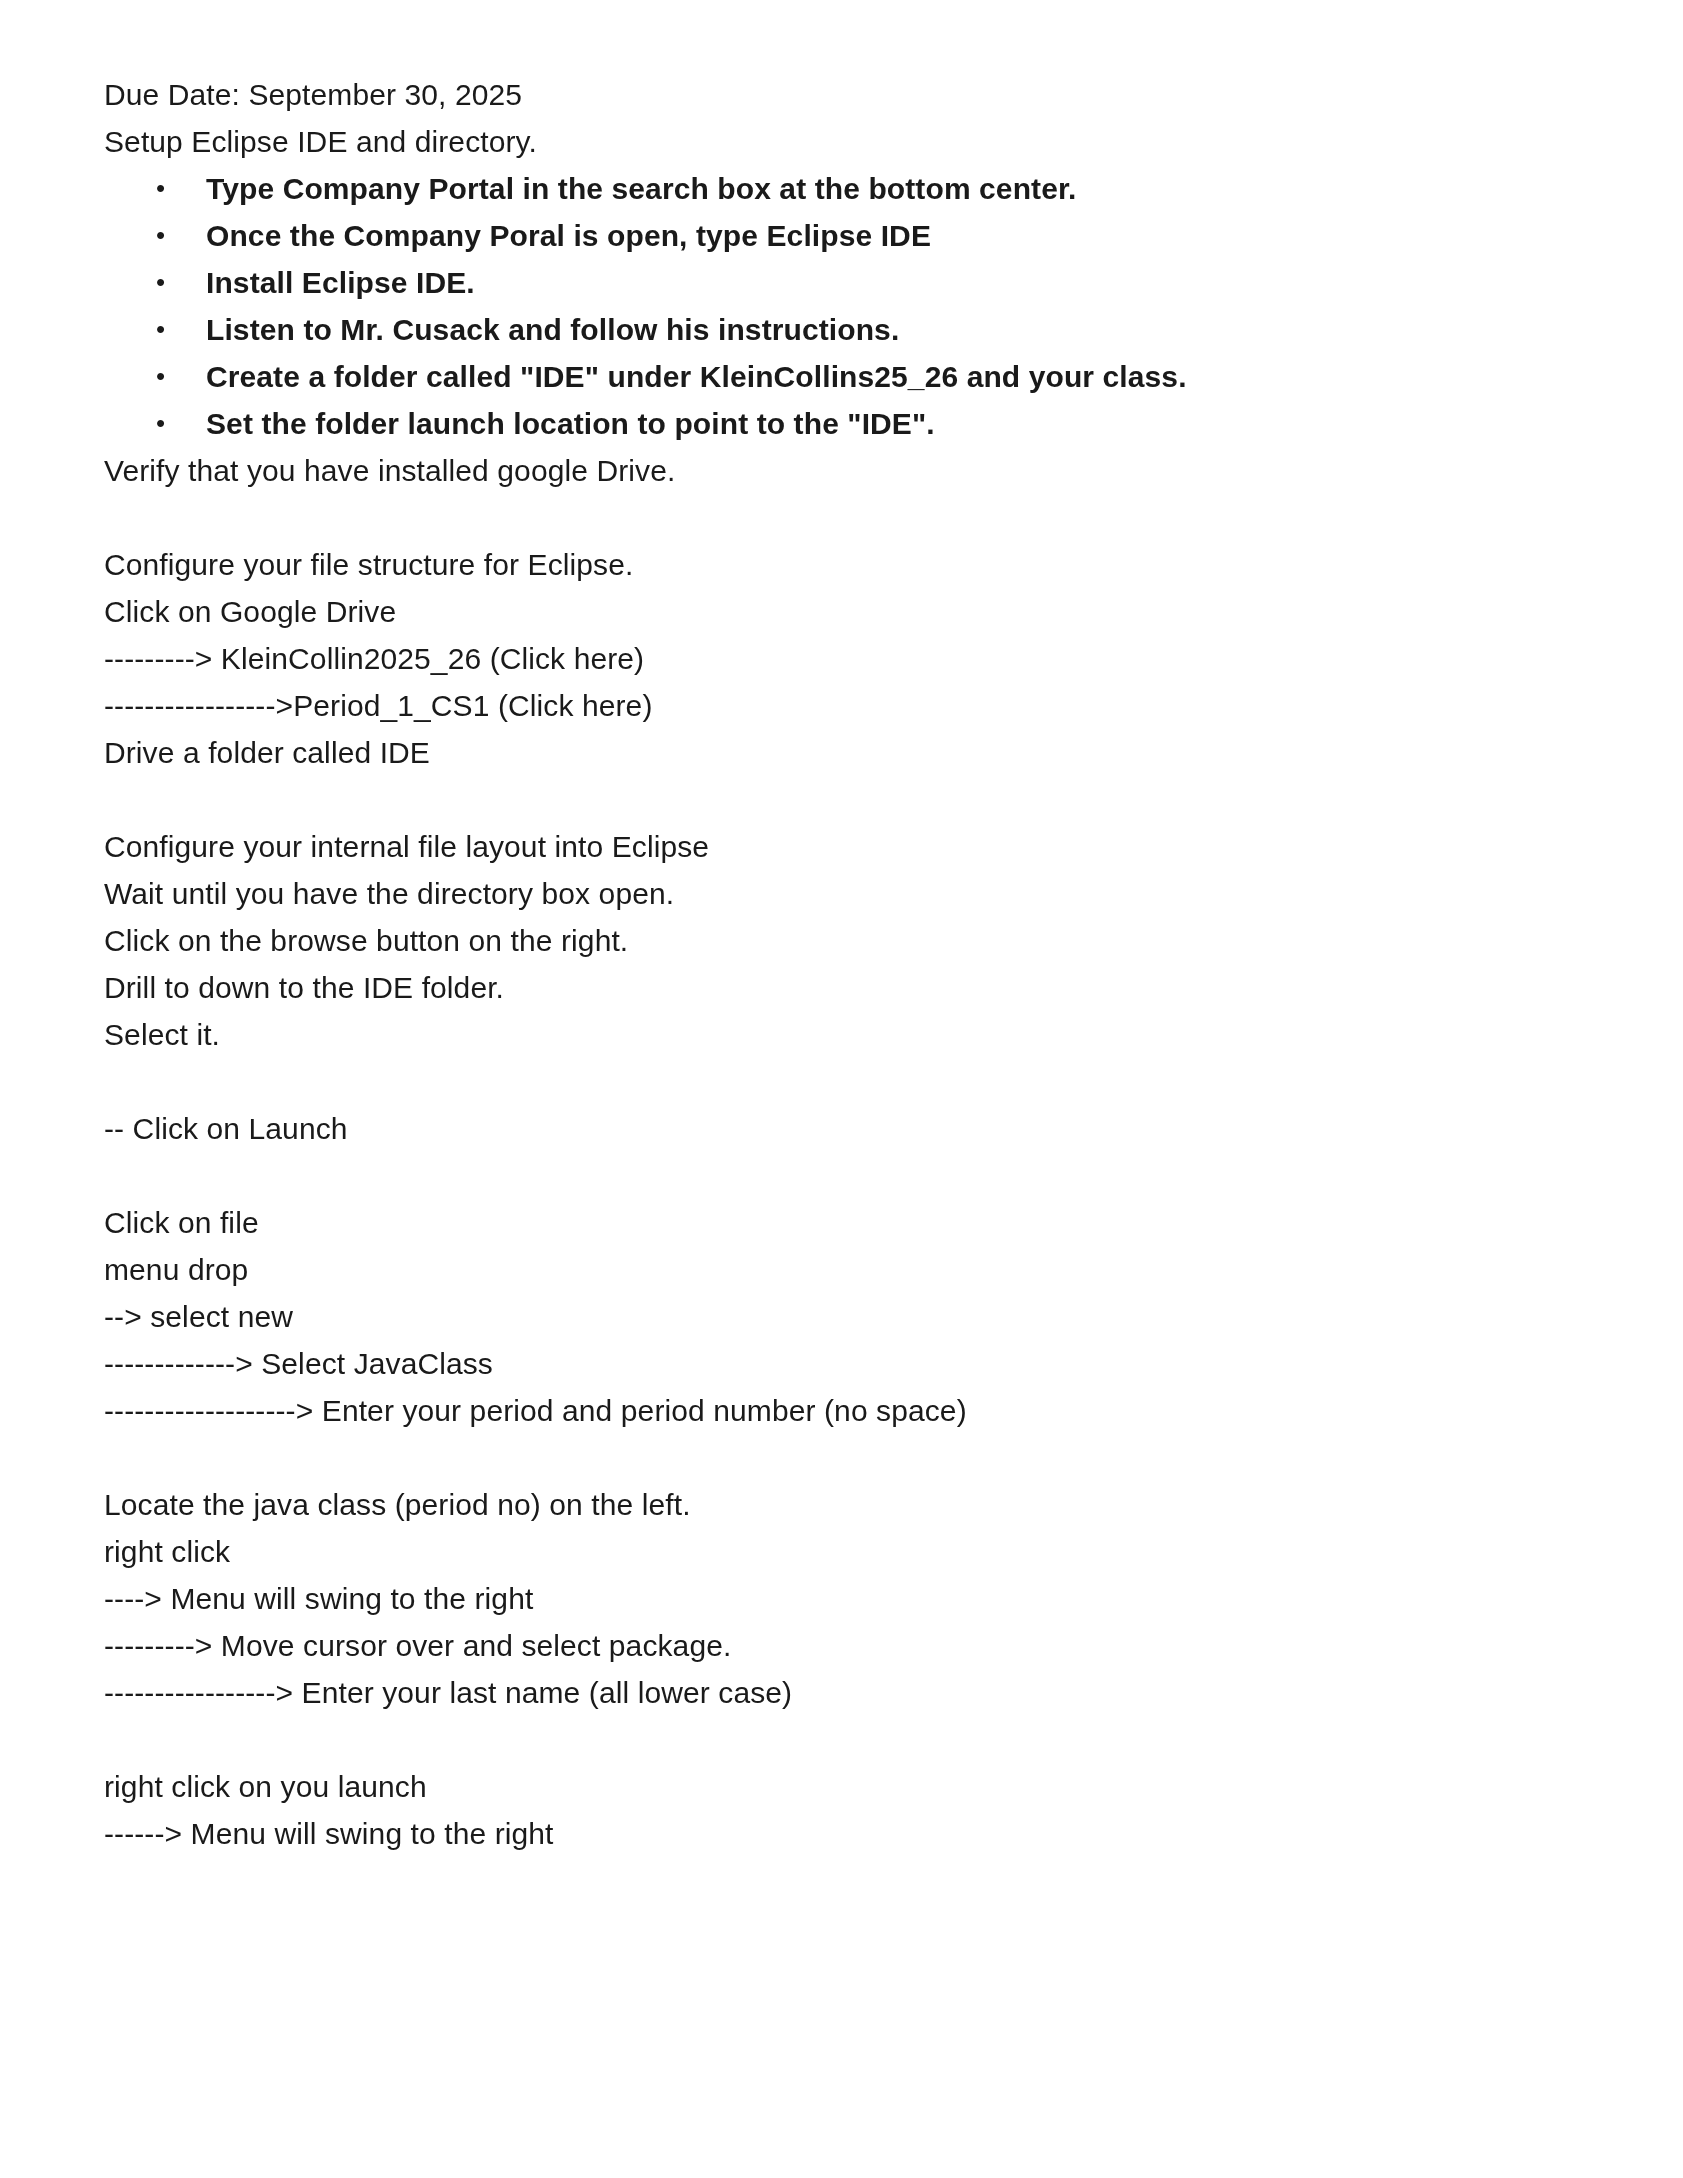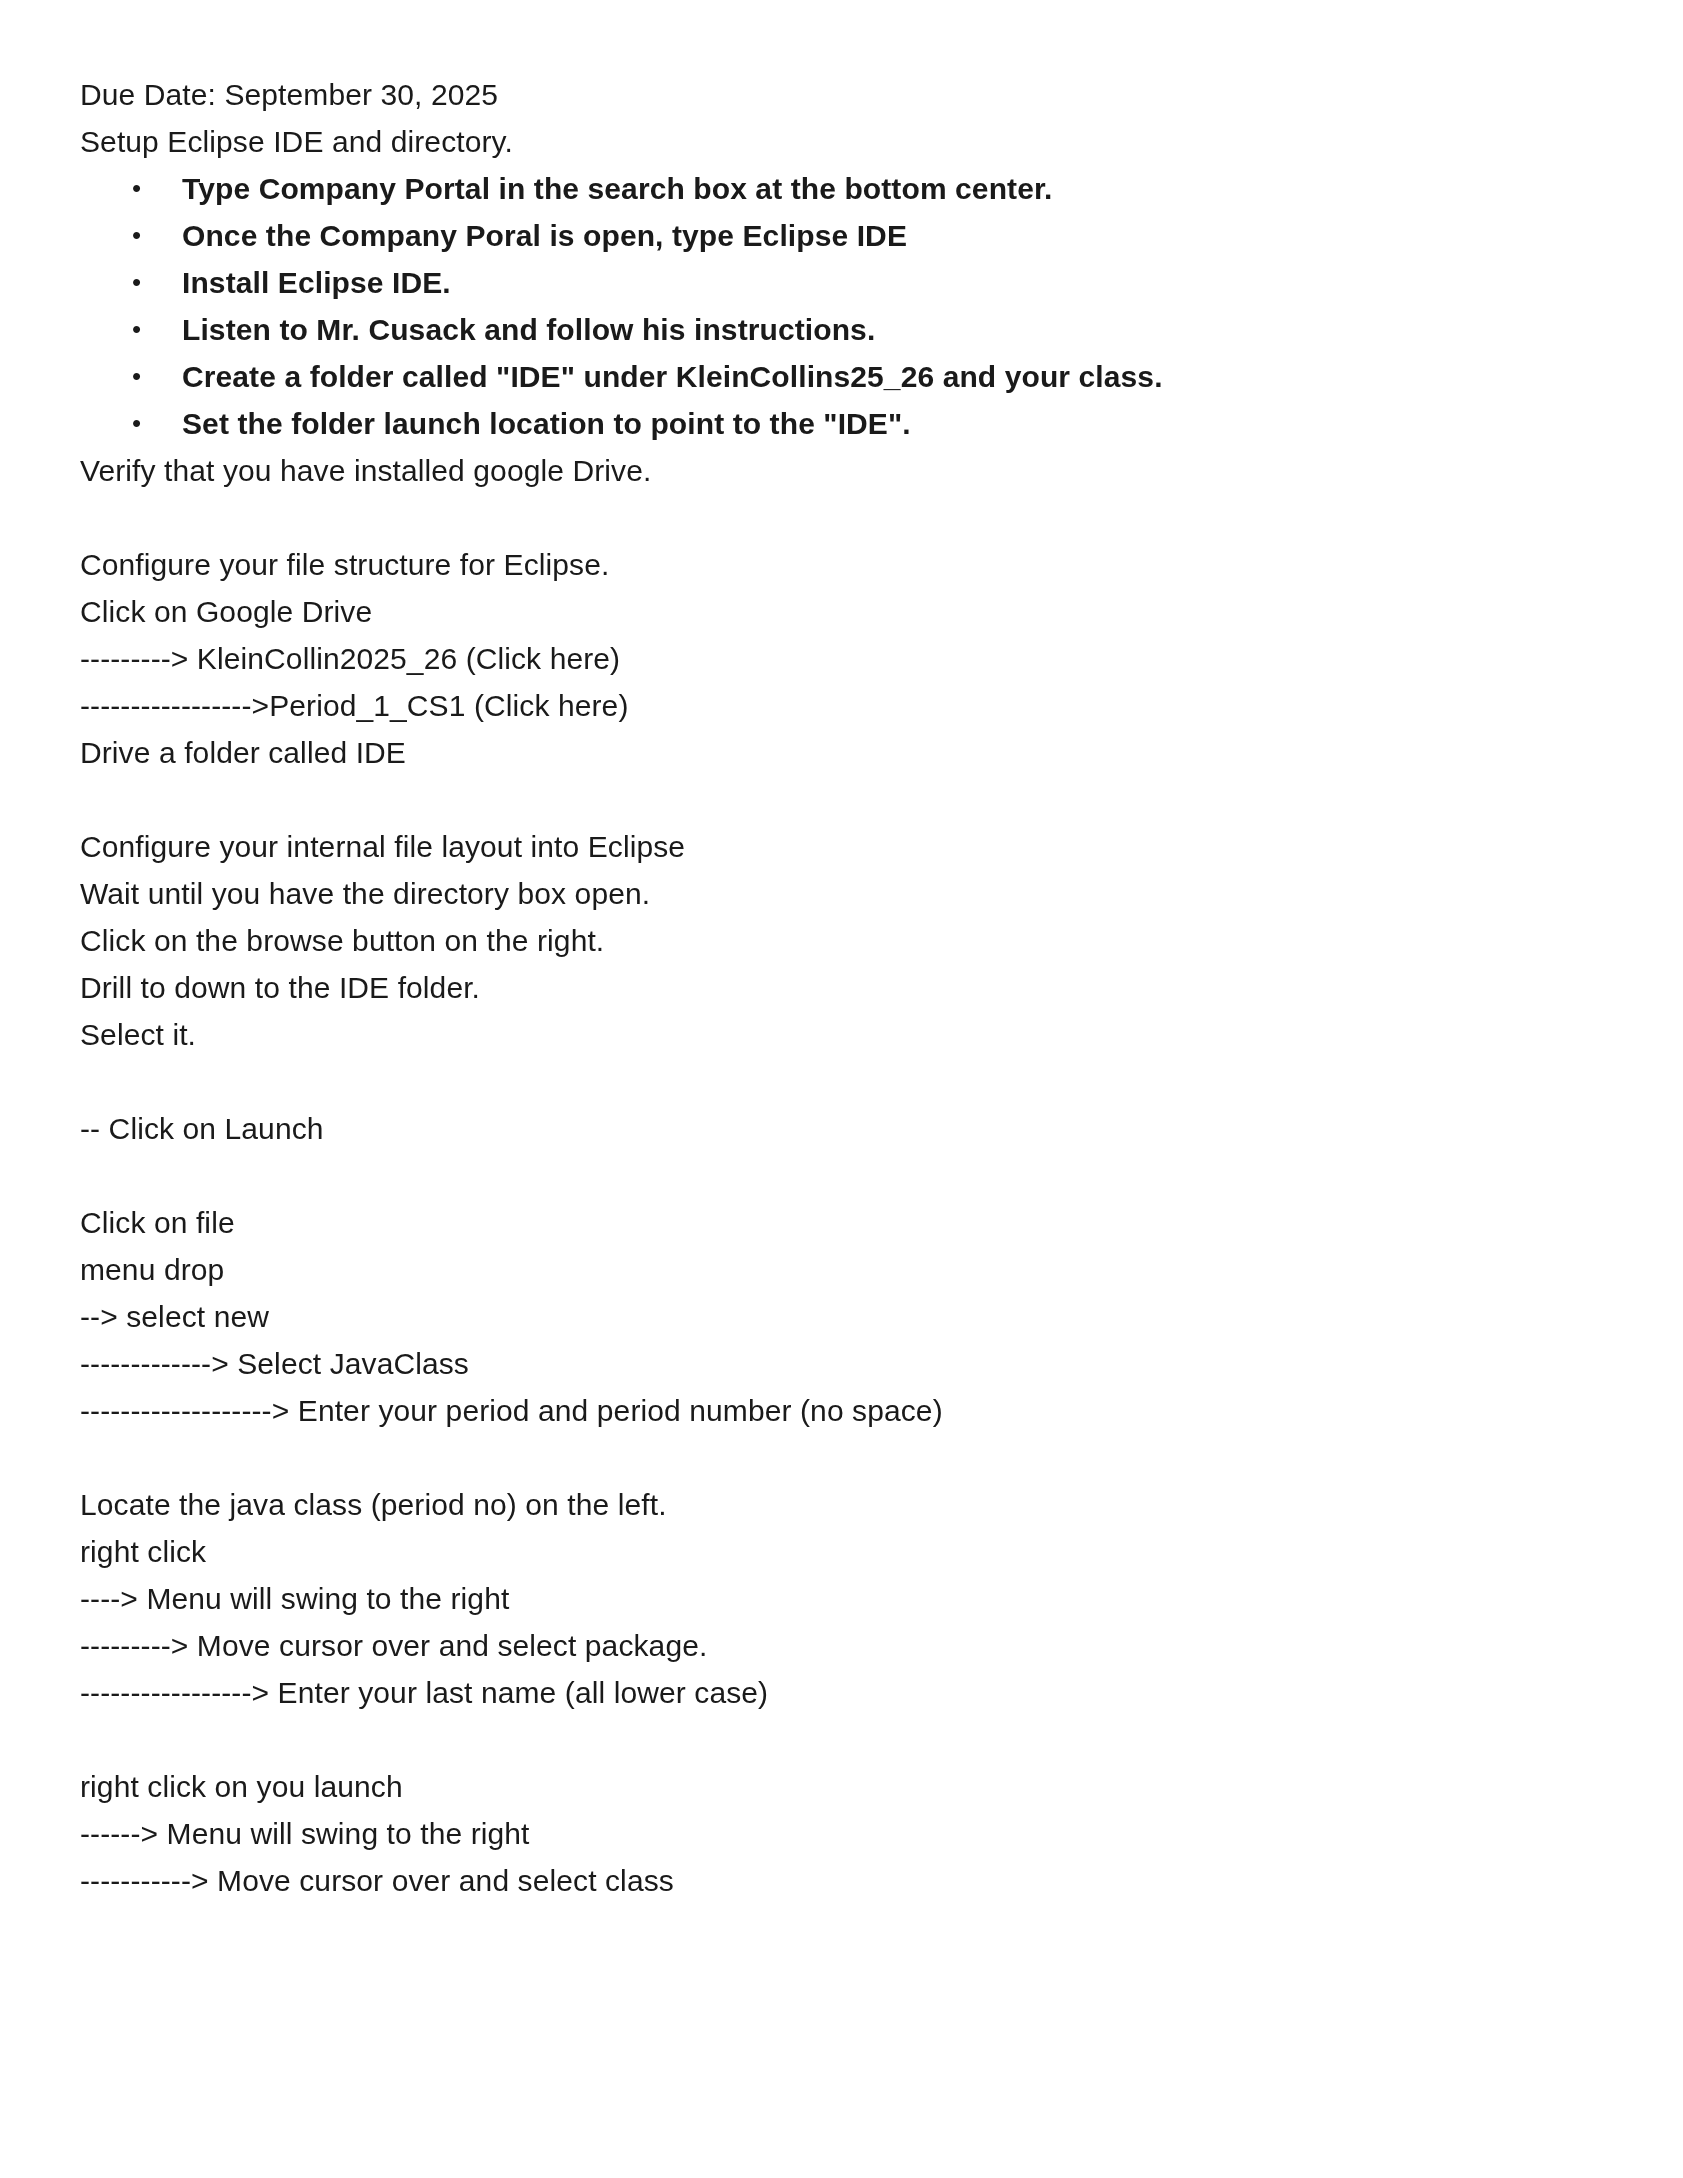--- a/index.html
+++ b/index.html
@@ -19,20 +19,21 @@
     height: 2178px;
     padding: 71px 59px 0 80px;
     color: #1a1a1a;
     font-size: 30px;
     line-height: 47px;
   }
   .line {
     min-height: 47px;
     white-space: pre-wrap;
     letter-spacing: 0.1px;
+    margin-left: 24px;
   }
   .line.blank {
     height: 47px;
   }
   .line.bullet {
     display: flex;
     padding-left: 52px;
   }
   .line.bullet .glyph {
     flex: none;
@@ -80,16 +81,15 @@
       <div class="line text">-------------------&gt; Enter your period and period number (no space)</div>
       <div class="line blank">&nbsp;</div>
       <div class="line text">Locate the java class (period no) on the left.</div>
       <div class="line text">right click</div>
       <div class="line text">----&gt; Menu will swing to the right</div>
       <div class="line text">---------&gt; Move cursor over and select package.</div>
       <div class="line text">-----------------&gt; Enter your last name (all lower case)</div>
       <div class="line blank">&nbsp;</div>
       <div class="line text">right click on you launch</div>
       <div class="line text">------&gt; Menu will swing to the right</div>
-      <div class="line text">-----------&gt; Move cursor over and select class</div>
     </div>
 </div>
 
 
 </body></html>

